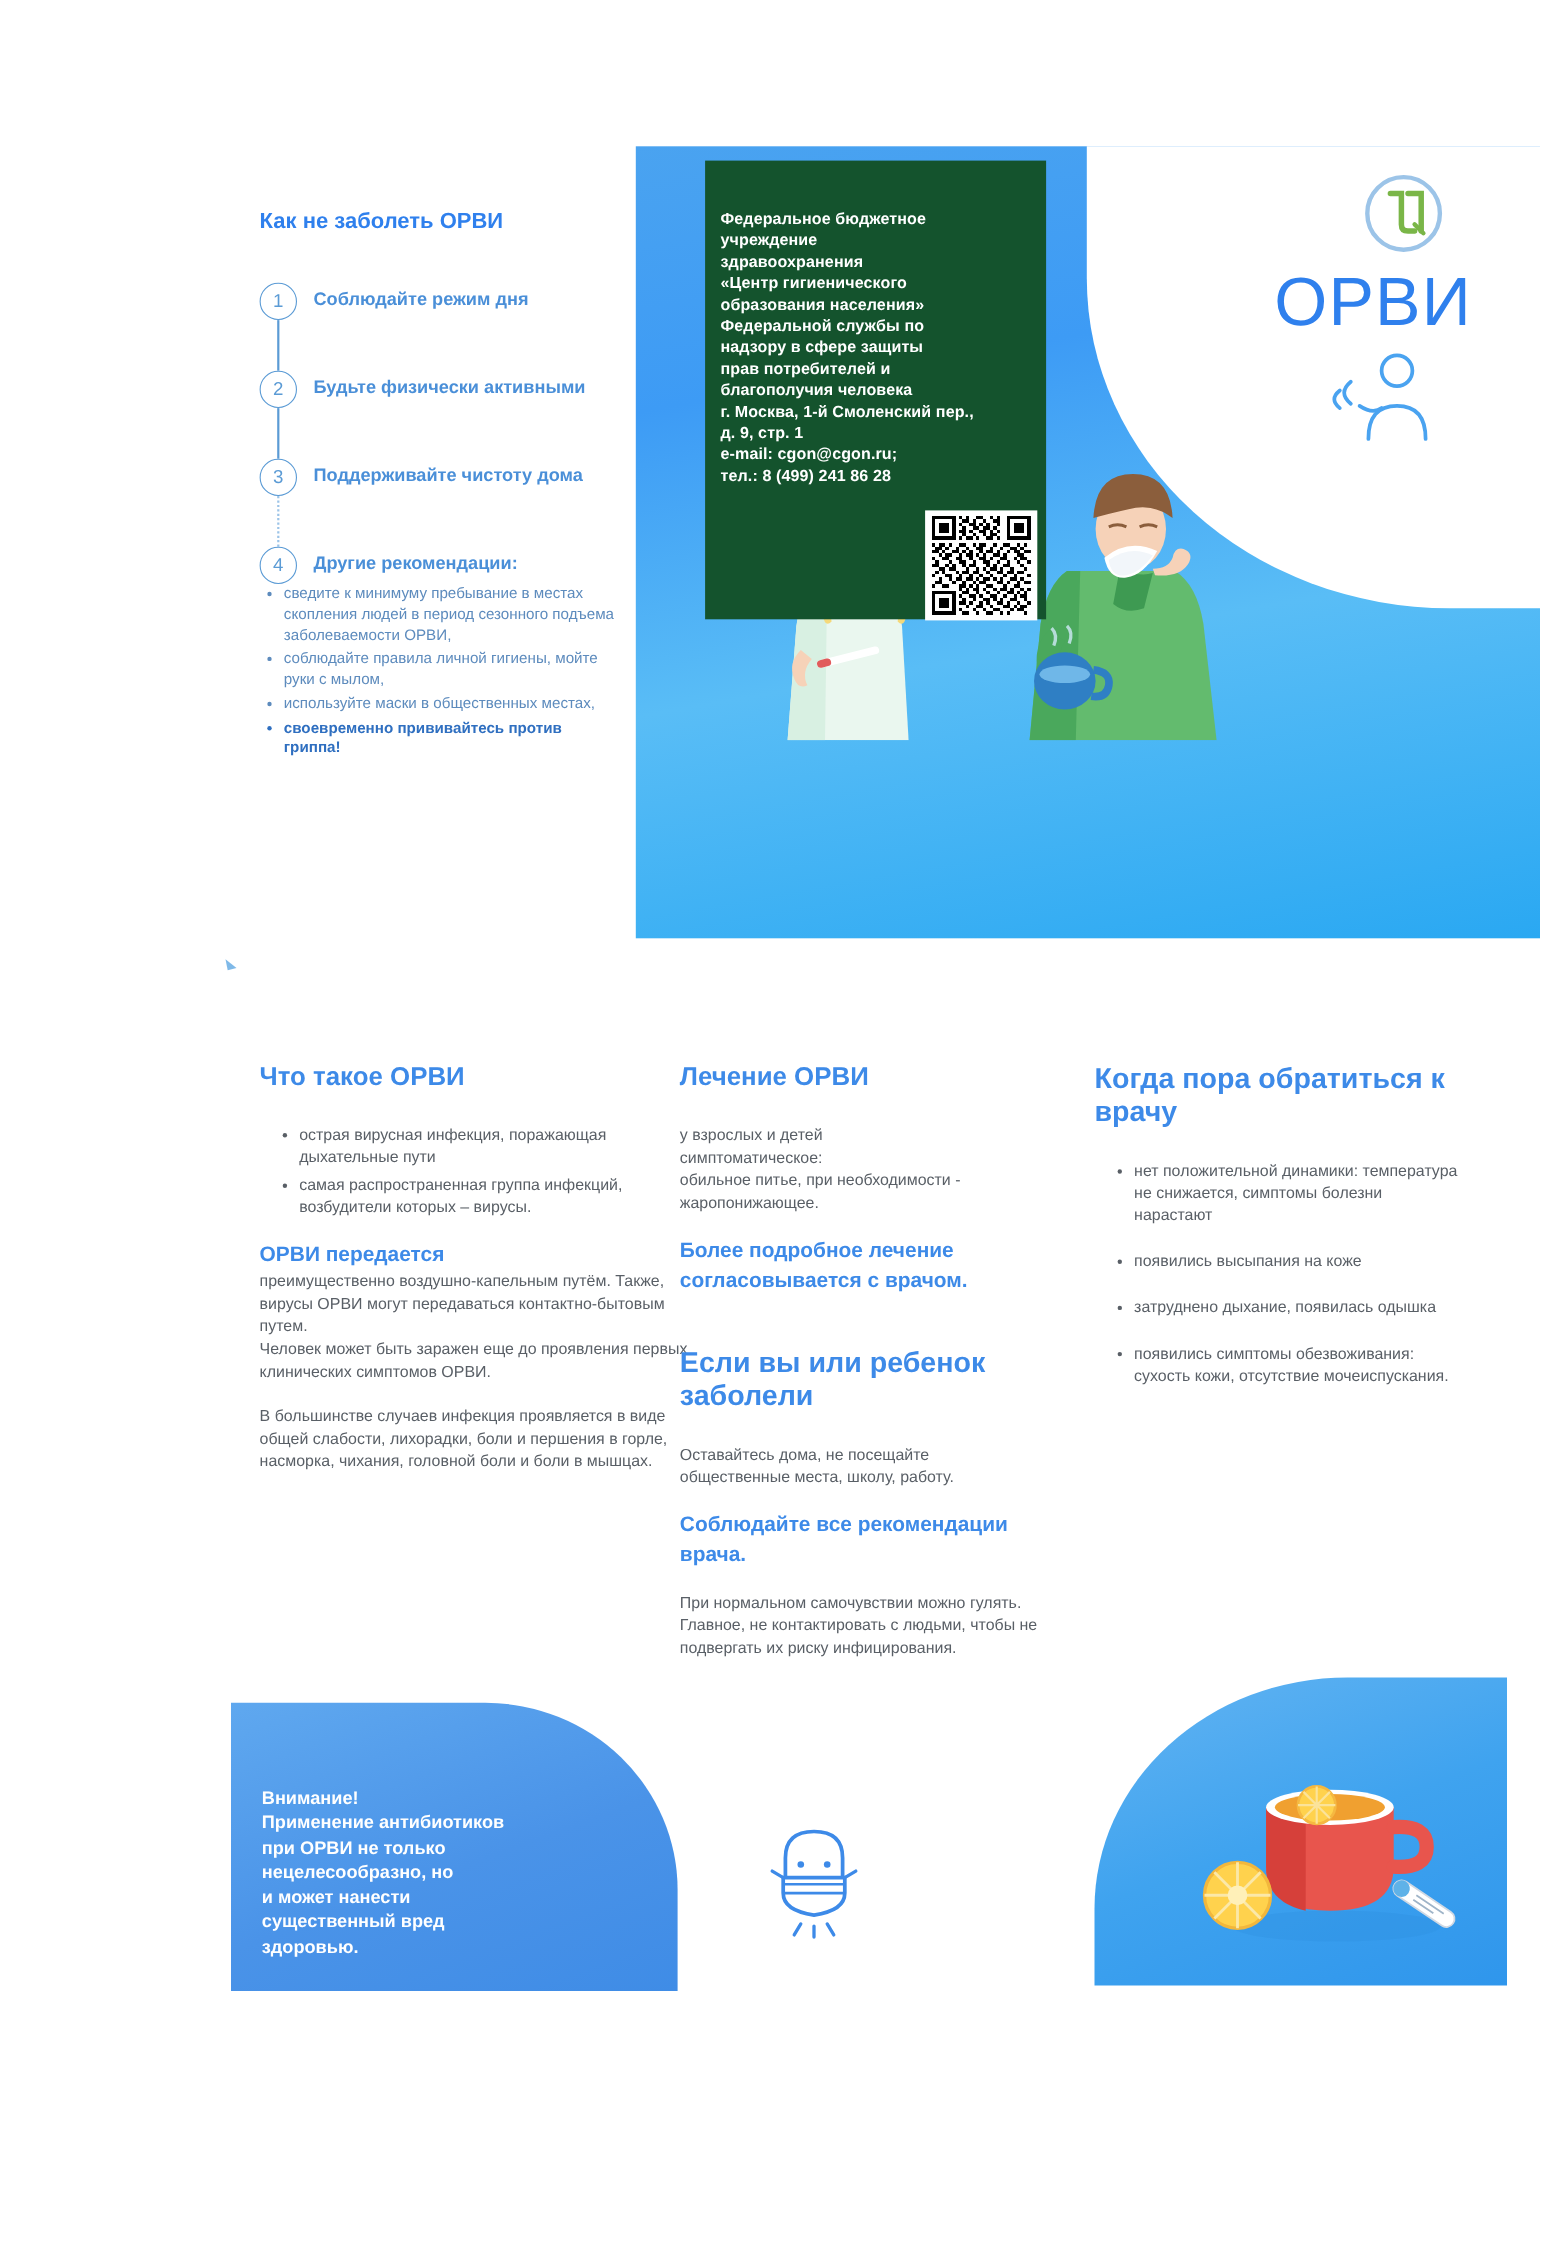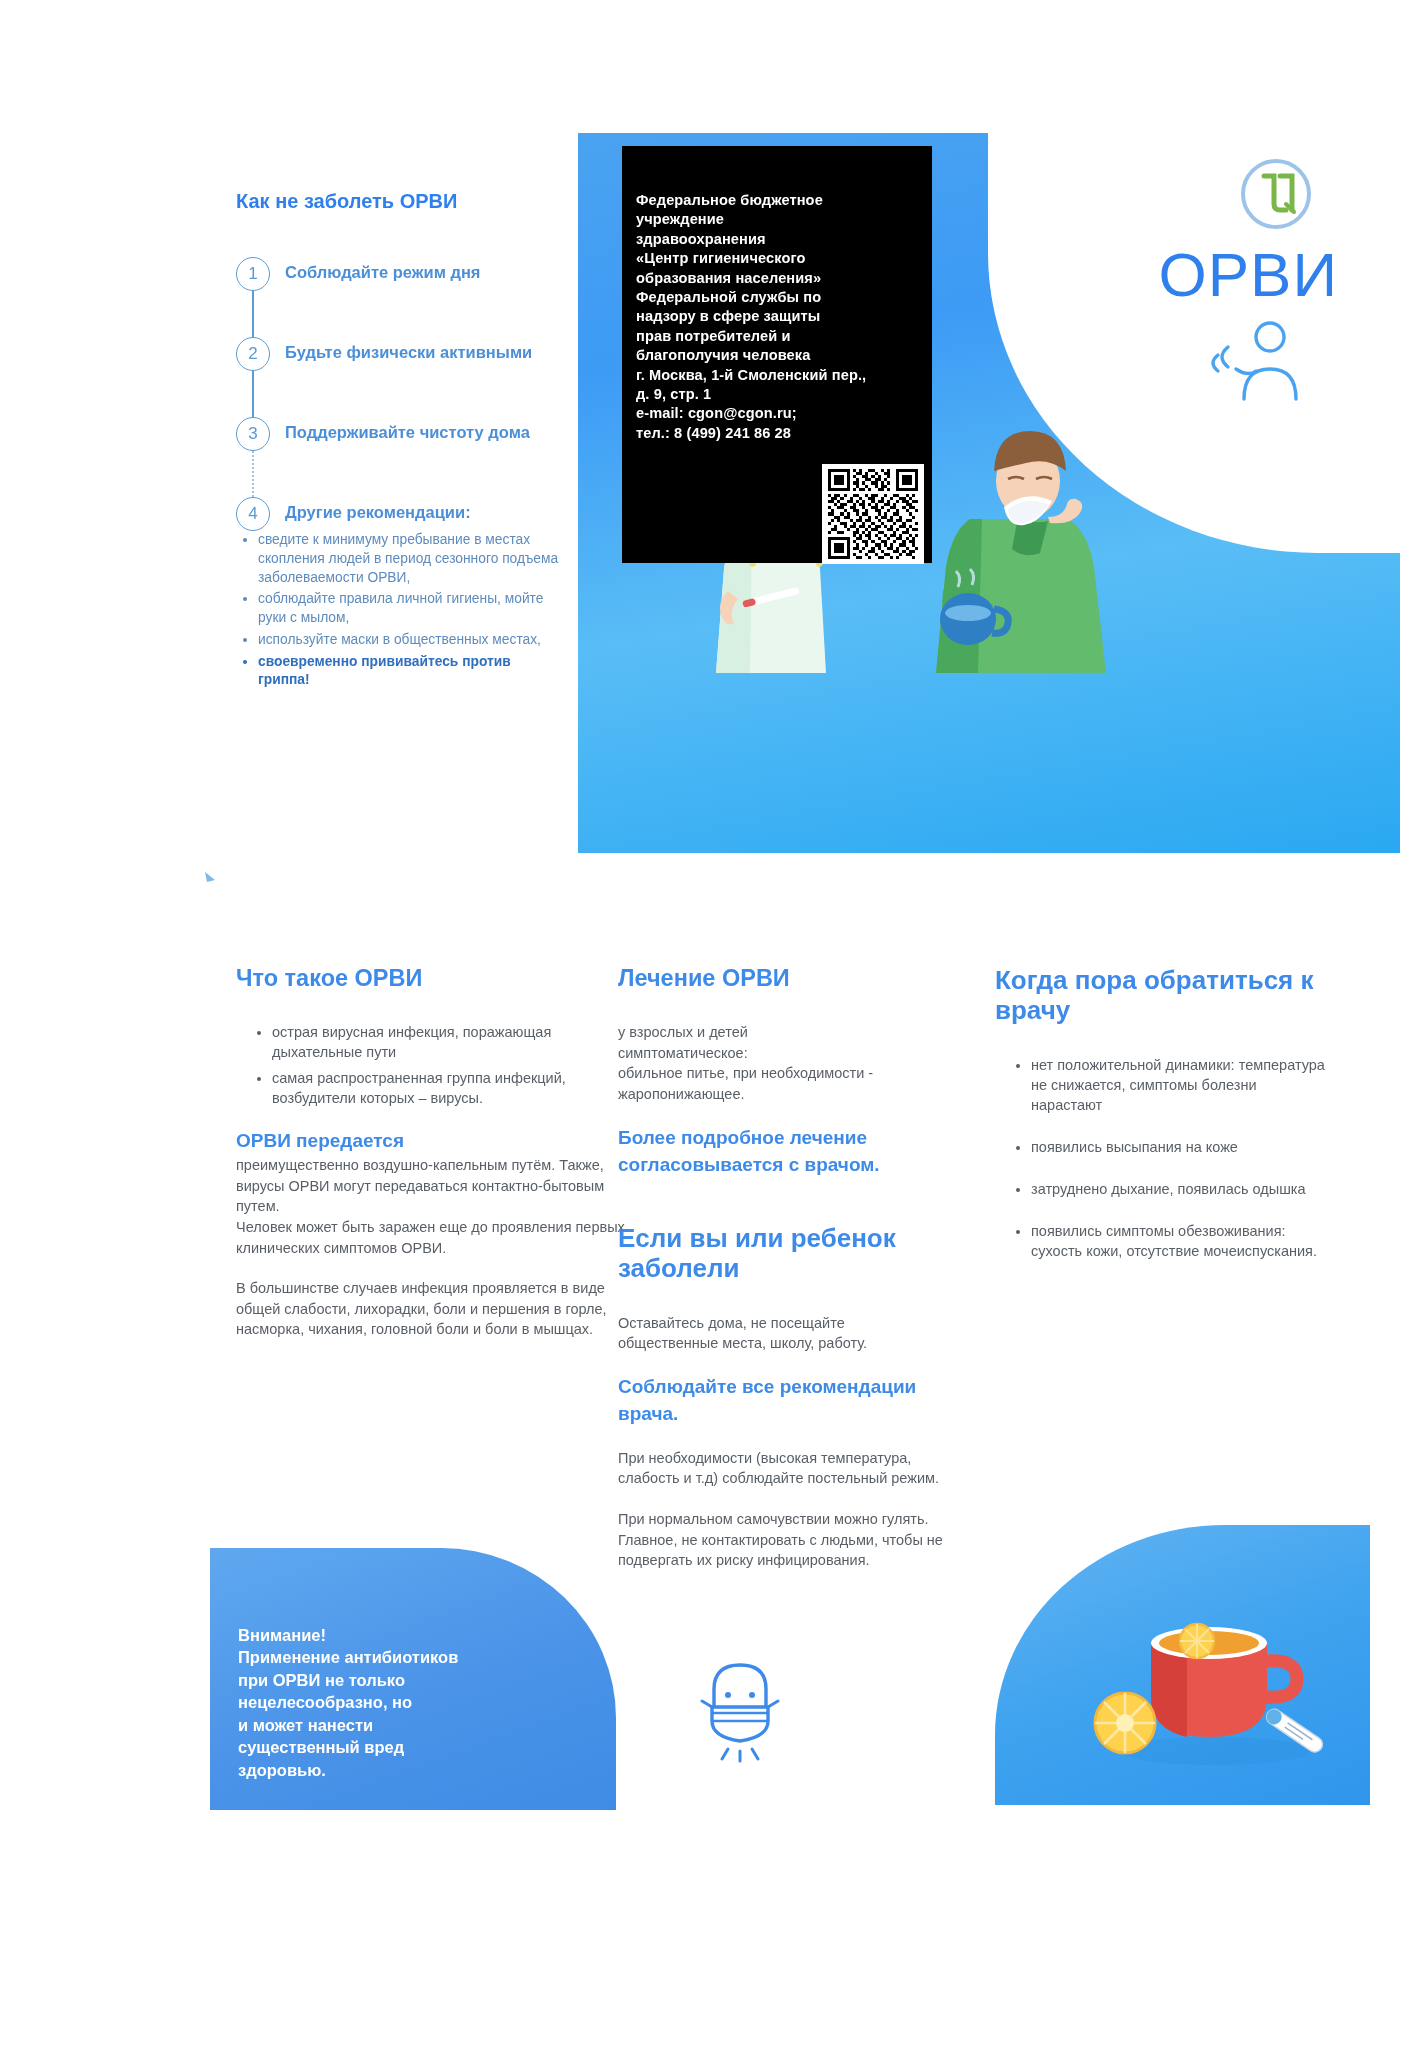--- a/index.html
+++ b/index.html
@@ -15,22 +15,22 @@
   .cover-bg {
     position: absolute; inset: 0;
     background: linear-gradient(170deg, #4aa3f0 0%, #3d9bf5 28%, #59bdf6 60%, #2aa8f2 100%);
   }
   .cover-white-notch {
     position: absolute; right: 0; top: 0; width: 412px; height: 420px;
     background: #ffffff;
     border-bottom-left-radius: 330px 300px;
   }
   .org-block {
-    position: absolute; left: 44px; top: 13px; width: 310px;
-    background: #000000;
+    position: absolute; left: 63px; top: 13px; width: 310px;
+    background: #14532d;
     padding: 45px 14px 120px 14px;
   }
   .org-text {
     color: #ffffff; font-weight: bold; font-size: 14.6px; line-height: 1.33;
     white-space: pre-line; letter-spacing: .1px;
   }
   .qr {
     position: absolute; left: 200px; top: 318px; width: 102px; height: 100px;
     background: #fff; padding: 5px;
   }
@@ -480,21 +480,20 @@
 обильное питье, при необходимости -
 жаропонижающее.</div>
     <div class="lead-blue p-gap">Более подробное лечение
 согласовывается с врачом.</div>
 
     <div class="h2 big" style="margin-top:44px">Если вы или
 ребенок заболели</div>
     <div class="body-text">Оставайтесь дома, не посещайте общественные места, школу, работу.</div>
     <div class="lead-blue p-gap">Соблюдайте все рекомендации
 врача.</div>
-    <div class="body-text p-gap">При необходимости (высокая температура, слабость и т.д) соблюдайте постельный режим.</div>
     <div class="body-text p-gap">При нормальном самочувствии можно гулять. Главное, не контактировать с людьми, чтобы не подвергать их риску инфицирования.</div>
   </div>
 
   <svg class="mask-face" viewBox="0 0 100 110">
     <path d="M24 34 q0 -24 26 -24 q26 0 26 24 v16 q0 26 -26 26 q-26 0 -26 -26z" fill="none" stroke="#3d8ae8" stroke-width="3.4"></path>
     <circle cx="38" cy="40" r="3" fill="#3d8ae8"></circle>
     <circle cx="62" cy="40" r="3" fill="#3d8ae8"></circle>
     <path d="M22 52 h56 v14 q0 16 -28 20 q-28 -4 -28 -20z" fill="#ffffff" stroke="#3d8ae8" stroke-width="3.4"></path>
     <path d="M22 58 h56 M22 66 h56" stroke="#3d8ae8" stroke-width="2.4"></path>
     <path d="M22 52 l-10 -6 M78 52 l10 -6" stroke="#3d8ae8" stroke-width="3" stroke-linecap="round"></path>

